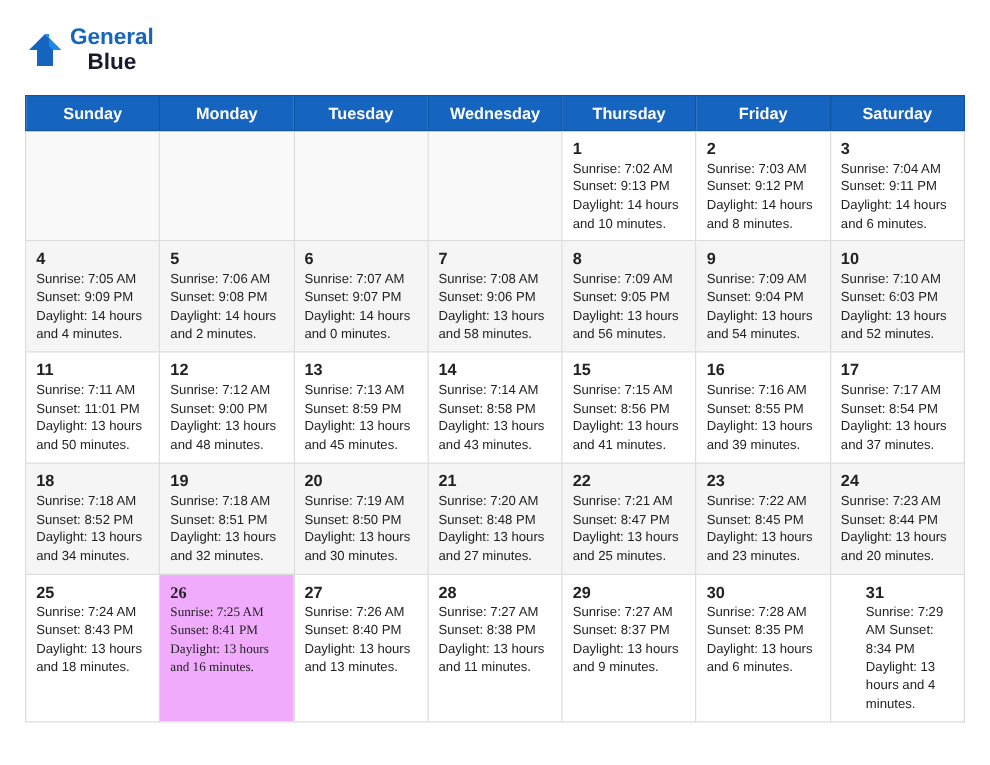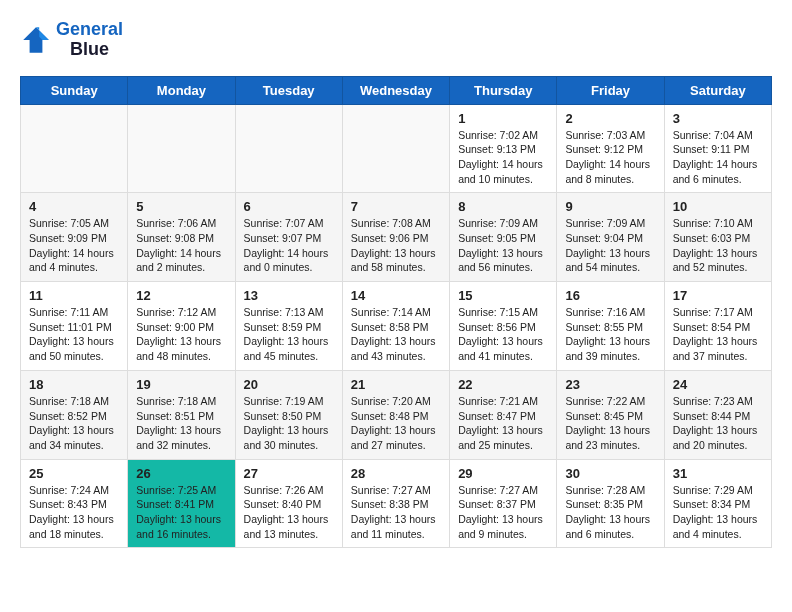--- a/index.html
+++ b/index.html
@@ -306,21 +306,21 @@
         </td>
       </tr>
       <tr>
         <td style="background-color: rgb(255, 255, 255);">
           <span class="day-number">25</span>
           <div class="day-info">Sunrise: 7:24 AM
 Sunset: 8:43 PM
 Daylight: 13 hours
 and 18 minutes.</div>
         </td>
-        <td style="background-color: #14b8a6;">
+        <td style="background-color: #f0abfc; font-family: Liberation Serif, serif;">
           <span class="day-number">26</span>
           <div class="day-info">Sunrise: 7:25 AM
 Sunset: 8:41 PM
 Daylight: 13 hours
 and 16 minutes.</div>
         </td>
         <td style="background-color: rgb(255, 255, 255);">
           <span class="day-number">27</span>
           <div class="day-info">Sunrise: 7:26 AM
 Sunset: 8:40 PM
@@ -341,21 +341,21 @@
 Daylight: 13 hours
 and 9 minutes.</div>
         </td>
         <td style="background-color: rgb(255, 255, 255);">
           <span class="day-number">30</span>
           <div class="day-info">Sunrise: 7:28 AM
 Sunset: 8:35 PM
 Daylight: 13 hours
 and 6 minutes.</div>
         </td>
-        <td style="background-color: rgb(255, 255, 255);">
+        <td style="background-color: rgb(255, 255, 255); padding-left: 28px;">
           <span class="day-number">31</span>
           <div class="day-info">Sunrise: 7:29 AM
 Sunset: 8:34 PM
 Daylight: 13 hours
 and 4 minutes.</div>
         </td>
       </tr>
     </tbody>
 </table>
 

